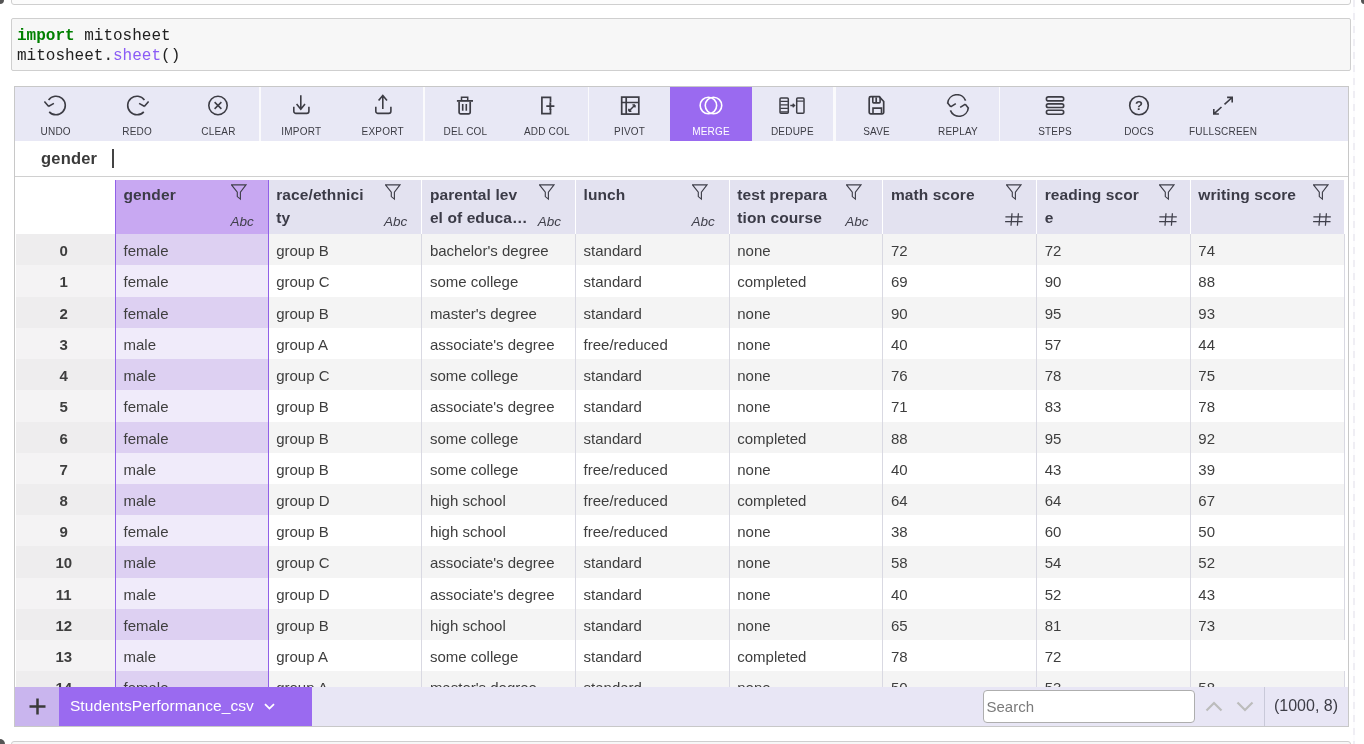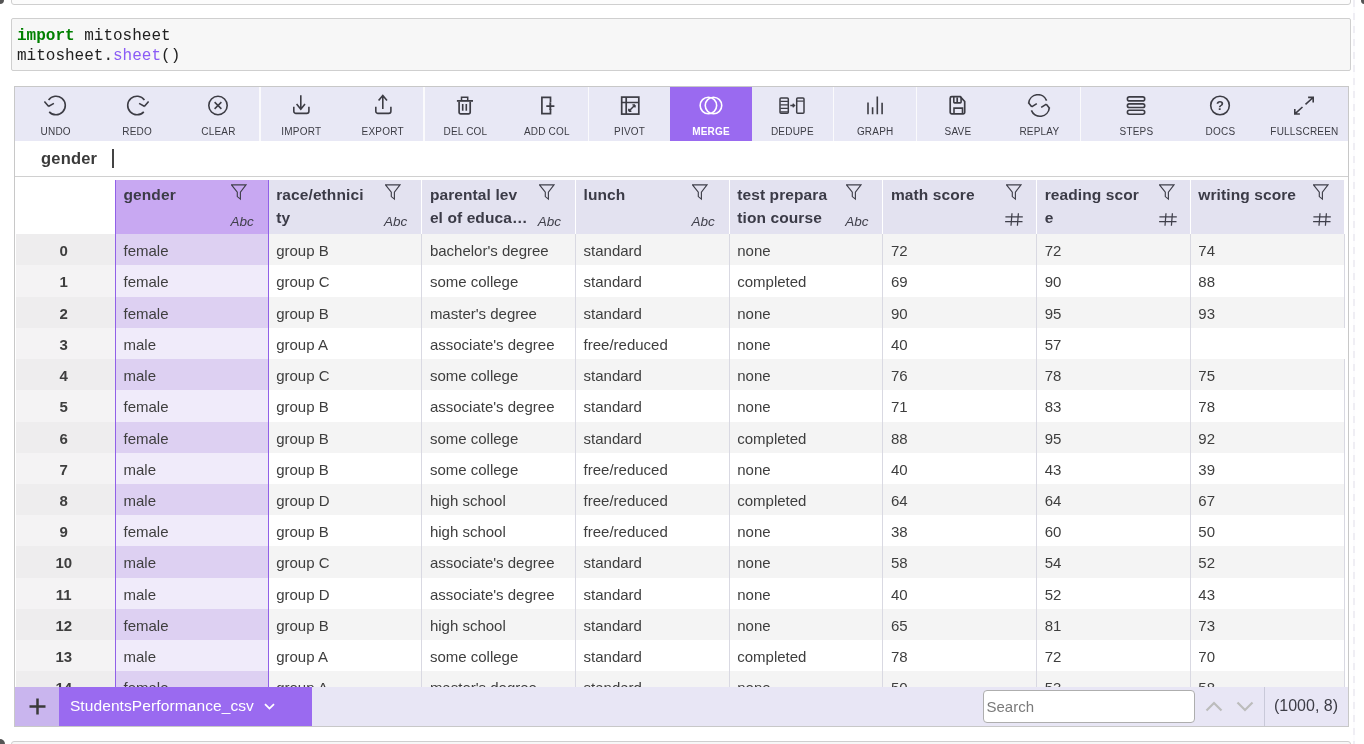--- a/index.html
+++ b/index.html
@@ -25,21 +25,21 @@
 
 #mito { position:absolute; left:14px; top:86px; width:1334.5px; height:640.5px;
   border:1px solid #c8c8c8; background:#fff; overflow:hidden; }
 
 
 #tbar { position:absolute; left:0; top:0; width:100%; height:54.3px;
   background:#e8e8f5; display:flex; align-items:stretch; }
 .tbtn { width:81.4px; display:flex; flex-direction:column; align-items:center;
   padding-top:7px; color:#3c3c44; }
 .tgrow { width:84px; } .tbtn.first-grow { margin-left:13px; }
-.tsel { background:#9a6af0; color:#fff;font-weight:bold; }
+.tsel { background:#9a6af0; color:#fff; }
 .tic { height:23px; display:flex; align-items:center; justify-content:center; }
 .tlb { font-size:10px; margin-top:9px; letter-spacing:0.2px; }
 .tsep { width:1.4px; background:#fafafc; }
 
 
 #fbar { position:absolute; left:0; top:54.3px; width:100%; height:35.6px;
   background:#fff; border-bottom:1.3px solid #d0d0d0; display:flex; align-items:center; }
 #fbar .fname { font-weight:bold; font-size:16.5px; letter-spacing:0.2px; color:#3a3a3a; margin-left:26px; }
 #fbar .cur { width:1.4px; height:19px; background:#444; margin-left:15px; }
 
@@ -197,28 +197,20 @@
             <rect x="1.0" y="3.9" width="8.3" height="15.4" rx="1" stroke-width="1.5"></rect>
             <path d="M1.4 7.3 H8.9 M1.4 10.8 H8.9 M1.4 14.3 H8.9 M1.4 17.8 H8.9" stroke-width="1.2"></path>
             <rect x="17.7" y="3.9" width="7.3" height="15.4" rx="1" stroke-width="1.5"></rect>
             <path d="M18.0 7.1 H24.7" stroke-width="1.2"></path>
             <path d="M11.3 11.5 H15.5 M13.7 9.7 L15.6 11.5 L13.7 13.3" stroke-width="1.3"></path>
           </svg>
         </div>
         <div class="tlb">DEDUPE</div>
       </div>
       <div class="tsep"></div>
-      <div class="tbtn">
-        <div class="tic">
-          <svg width="24" height="24" viewBox="0 0 24 24" fill="none" stroke="currentColor" stroke-width="1.60">
-            <path d="M5.0 8.5 V20.2 M9.6 13.3 V20.2 M14.3 2.4 V20.2 M19.1 8.7 V20.2" stroke-width="1.6"></path>
-          </svg>
-        </div>
-        <div class="tlb">GRAPH</div>
-      </div>
       <div class="tsep"></div>
       <div class="tbtn">
         <div class="tic">
           <svg width="24" height="24" viewBox="0 0 24 24" fill="none" stroke="currentColor" stroke-width="1.60">
             <path d="M14.2 2.6 L18.7 7.5 V18.2 A1.6 1.6 0 0 1 17.1 19.8 H5.8 A1.6 1.6 0 0 1 4.2 18.2 V4.2 A1.6 1.6 0 0 1 5.8 2.6 Z" stroke-width="1.7"></path>
             <path d="M7.8 2.8 V8.1 A0.8 0.8 0 0 0 8.6 8.9 H14.3 A0.8 0.8 0 0 0 15.1 8.1 V2.8" stroke-width="1.6"></path>
             <path d="M8.0 19.6 V14.1 H16.5 V19.6" stroke-width="1.6"></path>
             <path d="M11.2 3.4 V8.2" stroke-width="1.7"></path>
           </svg>
         </div>
@@ -369,20 +361,21 @@
         </div>
         <div class="row odd">
           <div class="ix">3</div>
           <div class="c g">male</div>
           <div class="c">group A</div>
           <div class="c">associate's degree</div>
           <div class="c">free/reduced</div>
           <div class="c">none</div>
           <div class="c">40</div>
           <div class="c">57</div>
+          <div class="c">44</div>
         </div>
         <div class="row even">
           <div class="ix">4</div>
           <div class="c g">male</div>
           <div class="c">group C</div>
           <div class="c">some college</div>
           <div class="c">standard</div>
           <div class="c">none</div>
           <div class="c">76</div>
           <div class="c">78</div>
@@ -478,21 +471,20 @@
         </div>
         <div class="row odd">
           <div class="ix">13</div>
           <div class="c g">male</div>
           <div class="c">group A</div>
           <div class="c">some college</div>
           <div class="c">standard</div>
           <div class="c">completed</div>
           <div class="c">78</div>
           <div class="c">72</div>
-          <div class="c">70</div>
         </div>
         <div class="row even">
           <div class="ix">14</div>
           <div class="c g">female</div>
           <div class="c">group A</div>
           <div class="c">master's degree</div>
           <div class="c">standard</div>
           <div class="c">none</div>
           <div class="c">50</div>
           <div class="c">53</div>

